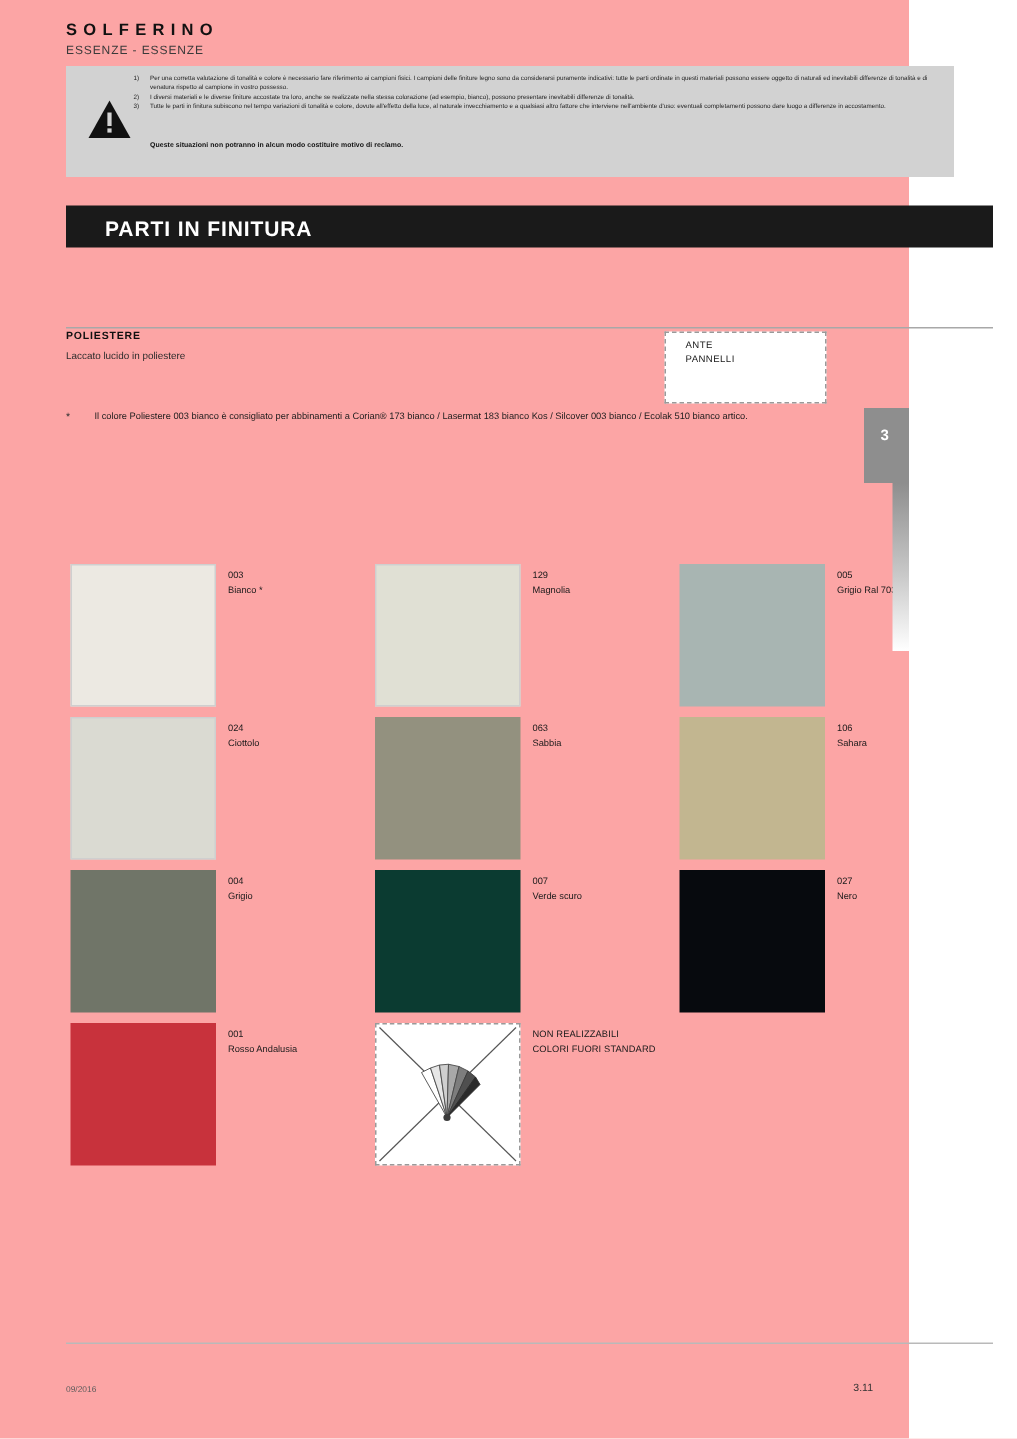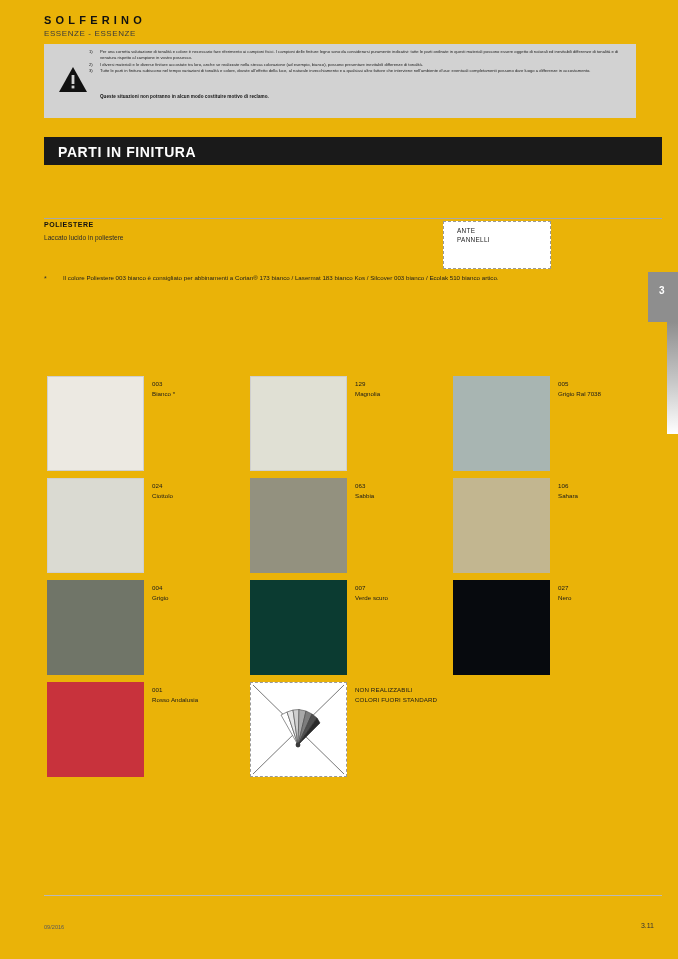--- a/index.html
+++ b/index.html
@@ -3,21 +3,21 @@
 <meta charset="utf-8">
 <style>
   * { box-sizing: border-box; margin: 0; padding: 0; }
   html, body {
     width: 678px; height: 959px;
     background: #ffffff;
     font-family: "Liberation Sans", sans-serif;
     color: #1a1a1a;
     overflow: hidden;
   }
-  .page { position: relative; width: 678px; height: 959px; background: #eab308; }
+  .page { position: relative; width: 606px; height: 959px; background: #fca5a5; }
 
   
   .brand {
     position: absolute; left: 44px; top: 14px;
     font-size: 11px; font-weight: bold; letter-spacing: 4.2px;
     color: #111;
   }
   .subbrand {
     position: absolute; left: 44px; top: 29px;
     font-size: 8px; letter-spacing: 0.6px; color: #3a3a3a;
@@ -41,21 +41,21 @@
     font-size: 4.6px; font-weight: bold; letter-spacing: 0.05px; color: #111;
   }
 
   
   .titlebar {
     position: absolute; left: 44px; top: 137px;
     width: 618px; height: 28px;
     background: #1a1a1a;
   }
   .titlebar span {
-    position: absolute; left: 14px; top: 7px;
+    position: absolute; left: 26px; top: 7px;
     color: #fff; font-size: 14px; font-weight: bold; letter-spacing: 0.6px;
   }
 
   
   .sec-rule {
     position: absolute; left: 44px; top: 218px; width: 618px;
     border-top: 1px solid #a8a8a8;
   }
   .sec-title {
     position: absolute; left: 44px; top: 221px;

